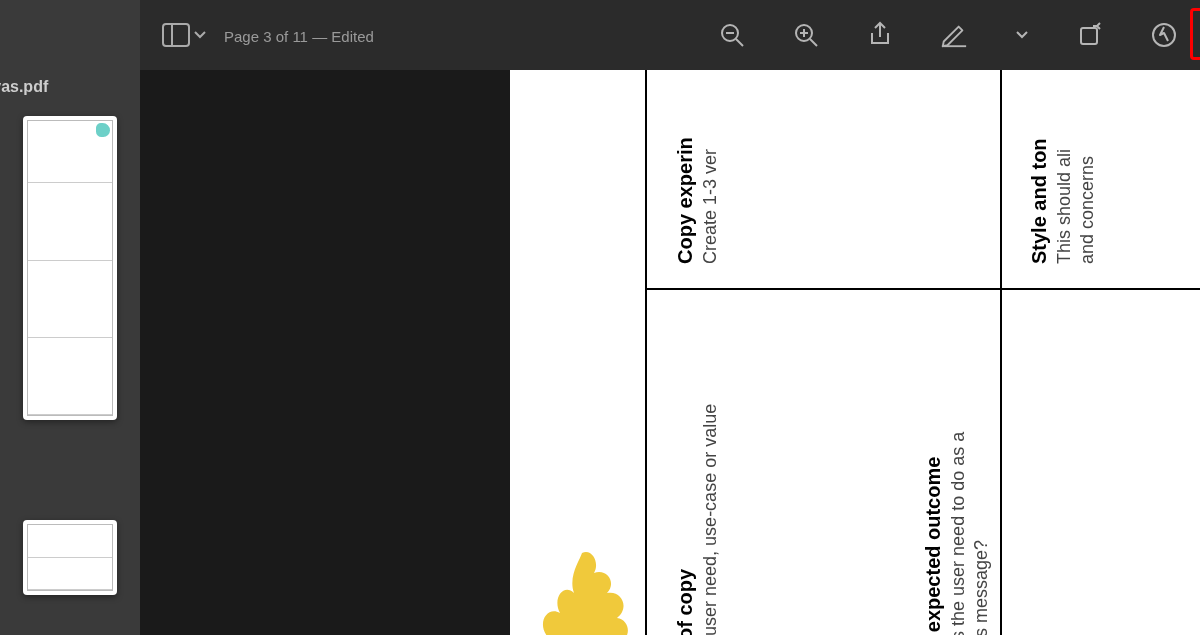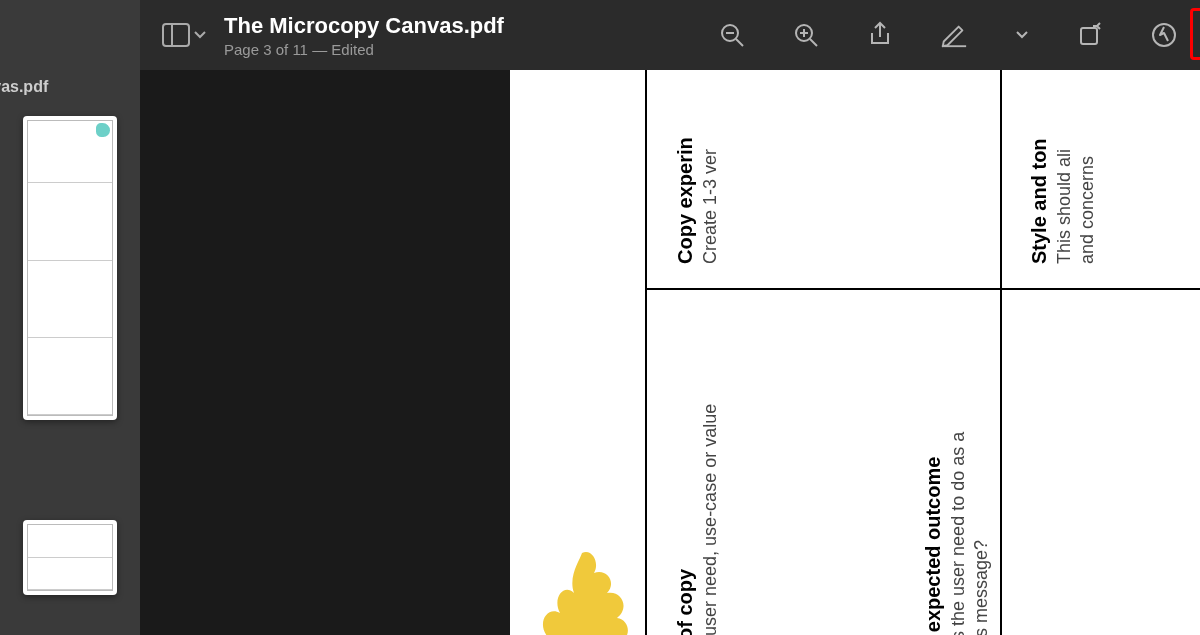--- a/index.html
+++ b/index.html
@@ -84,21 +84,20 @@
       <div class="view-btn">
         <svg width="28" height="24" viewBox="0 0 28 24">
             <rect x="1" y="1" width="26" height="22" rx="3" fill="none" stroke="#aaa" stroke-width="2"></rect>
             <line x1="10" y1="1" x2="10" y2="23" stroke="#aaa" stroke-width="2"></line>
           </svg>
         <svg width="12" height="8" viewBox="0 0 12 8">
             <path d="M1 1 L6 6 L11 1" fill="none" stroke="#aaa" stroke-width="2"></path>
           </svg>
       </div>
       <div class="title-block">
-        <div class="doc-title">The Microcopy Canvas.pdf</div>
         <div class="doc-sub">Page 3 of 11 — Edited</div>
       </div>
       <div class="spacer"></div>
       <div class="tool-icons">
         <div class="ticon">
           <svg width="26" height="26" viewBox="0 0 26 26">
               <circle cx="11" cy="11" r="8" fill="none" stroke="#b5b5b5" stroke-width="2"></circle>
               <line x1="17" y1="17" x2="24" y2="24" stroke="#b5b5b5" stroke-width="2"></line>
               <line x1="7" y1="11" x2="15" y2="11" stroke="#b5b5b5" stroke-width="2"></line>
             </svg>

